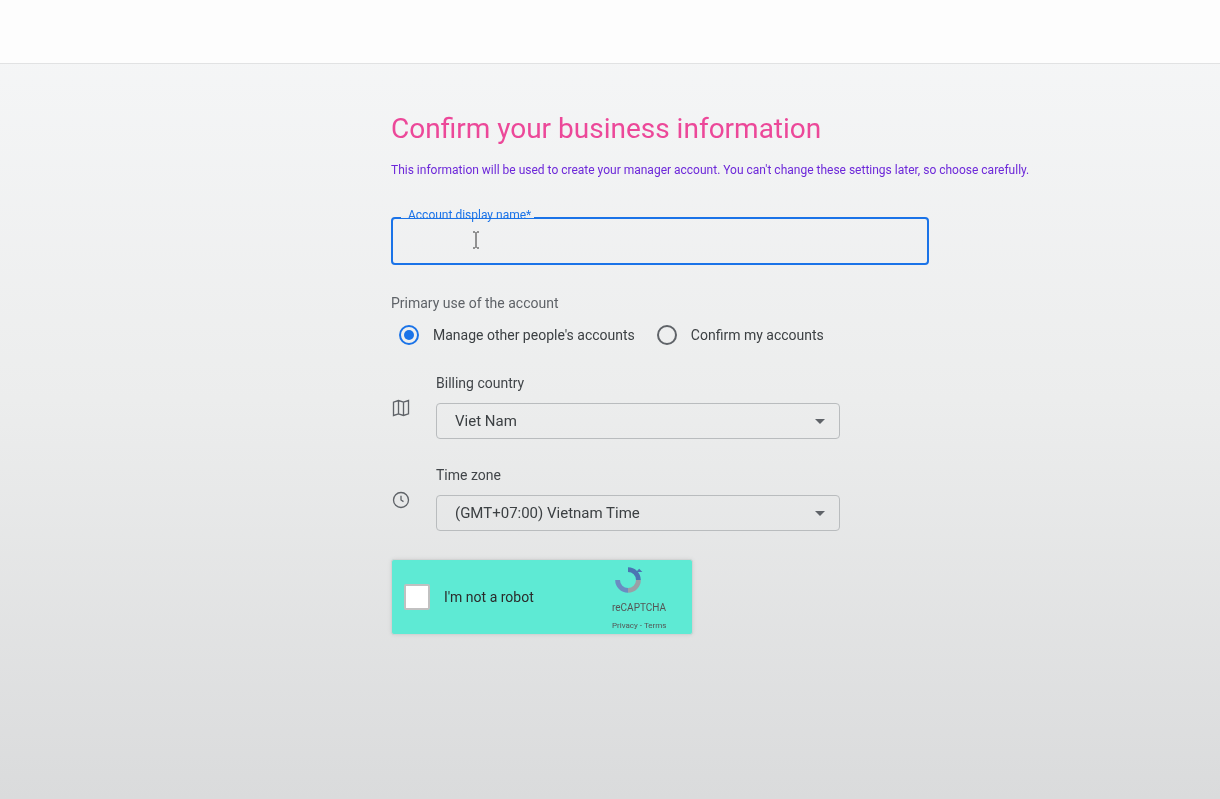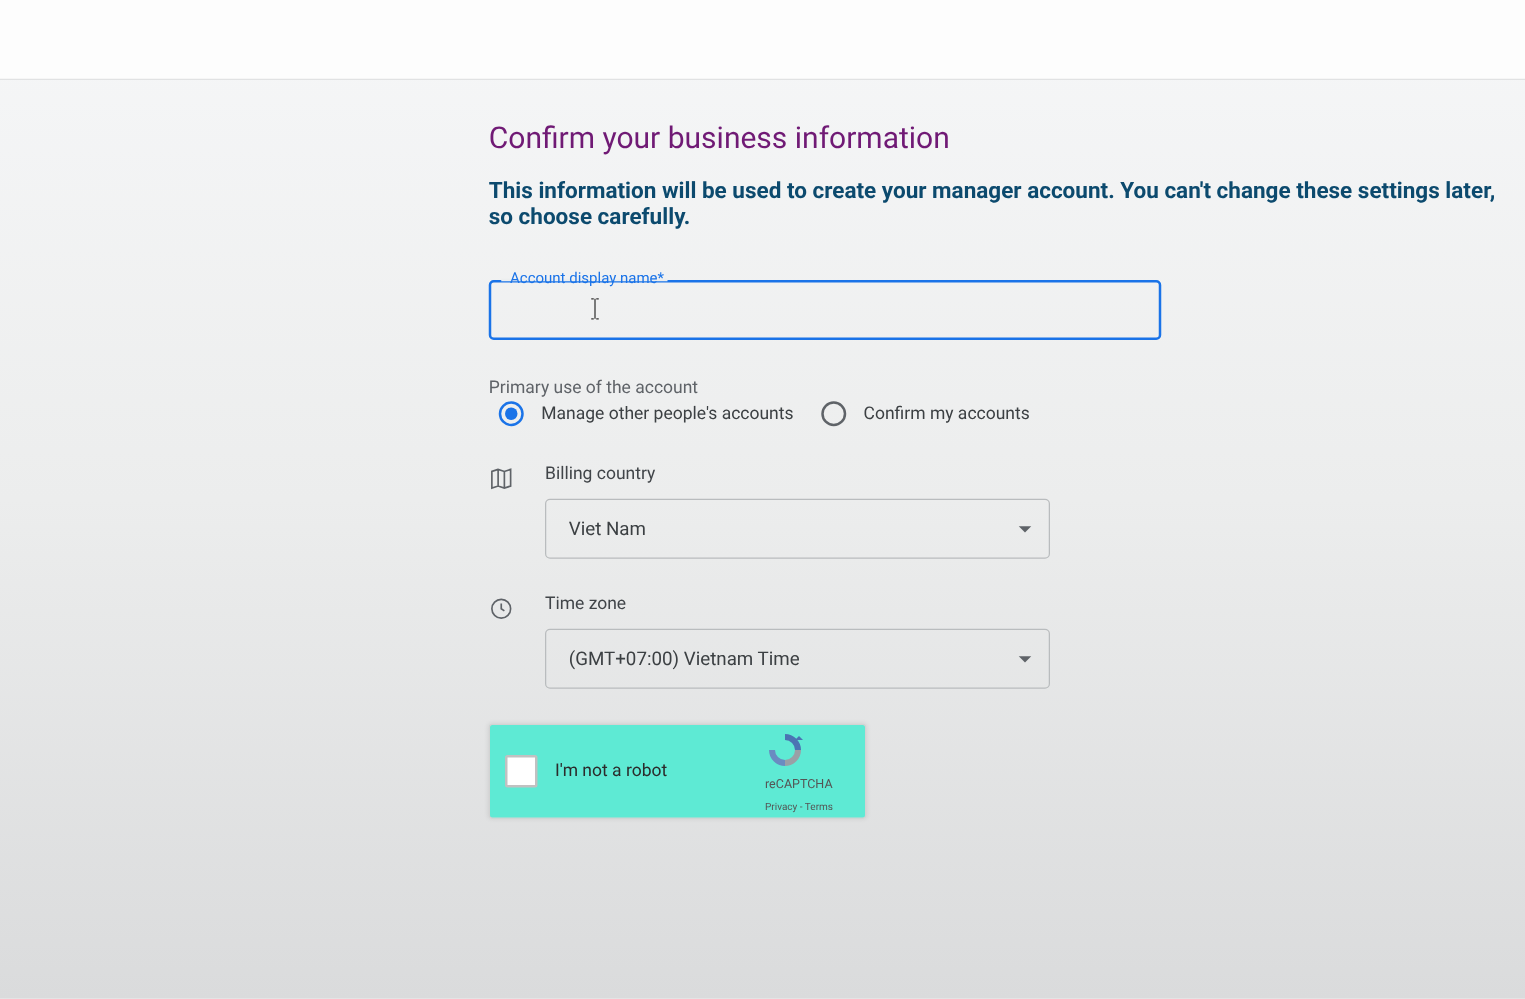--- a/index.html
+++ b/index.html
@@ -13,30 +13,30 @@
   .topbar {
     height: 64px;
     background: #fdfdfd;
     border-bottom: 1px solid #e1e2e3;
   }
   .main {
     padding: 32px 0 0 391px;
     width: 100%;
   }
   h1.title {
-    font-size: 24px;
+    font-size: 28px;
     font-weight: 400;
-    color: #701a75;
+    color: #ec4899;
     margin-bottom: 18px;
+    margin-top: 16px;
   }
   p.subtitle {
-    font-size: 18px;
-    color: #0c4a6e;
+    font-size: 12px;
+    color: #6d28d9;
     margin-bottom: 40px;
-    font-weight: bold;
   }
   .field-wrap {
     position: relative;
     width: 538px;
     margin-bottom: 30px;
   }
   .field-label {
     position: absolute;
     top: -9px;
     left: 12px;
@@ -64,21 +64,21 @@
     border: 2px solid #1a73e8;
     border-radius: 4px;
     padding: 0 14px;
     font-size: 15px;
     background: transparent;
     outline: none;
   }
   .section-label {
     font-size: 14px;
     color: #5f6368;
-    margin-bottom: 3px;
+    margin-bottom: 14px;
   }
   .radio-row {
     display: flex;
     gap: 22px;
     align-items: center;
     margin-bottom: 30px;
     padding-left: 8px;
   }
   .radio-opt {
     display: flex;
@@ -98,40 +98,40 @@
     width: 10px; height: 10px;
     border-radius: 50%;
     background: #1a73e8;
   }
   .radio-text {
     font-size: 14px;
     color: #3c4043;
   }
   .row {
     display: flex;
-    align-items: flex-start;
+    align-items: center;
     margin-bottom: 28px;
   }
   .row-icon {
     width: 20px; height: 20px;
     margin-right: 25px;
     margin-top: 2px;
     fill: #5f6368;
     stroke: #5f6368;
     flex-shrink: 0;
   }
   .row-body { flex: 1; }
   .row-label {
     font-size: 14px;
     color: #414549;
     margin-bottom: 12px;
   }
   .select {
     width: 404px;
-    height: 48px;
+    height: 36px;
     border: 1px solid #b9bcbe;
     border-radius: 4px;
     display: flex;
     align-items: center;
     justify-content: space-between;
     padding: 0 14px 0 18px;
     cursor: pointer;
     background: transparent;
   }
   .select-val {

